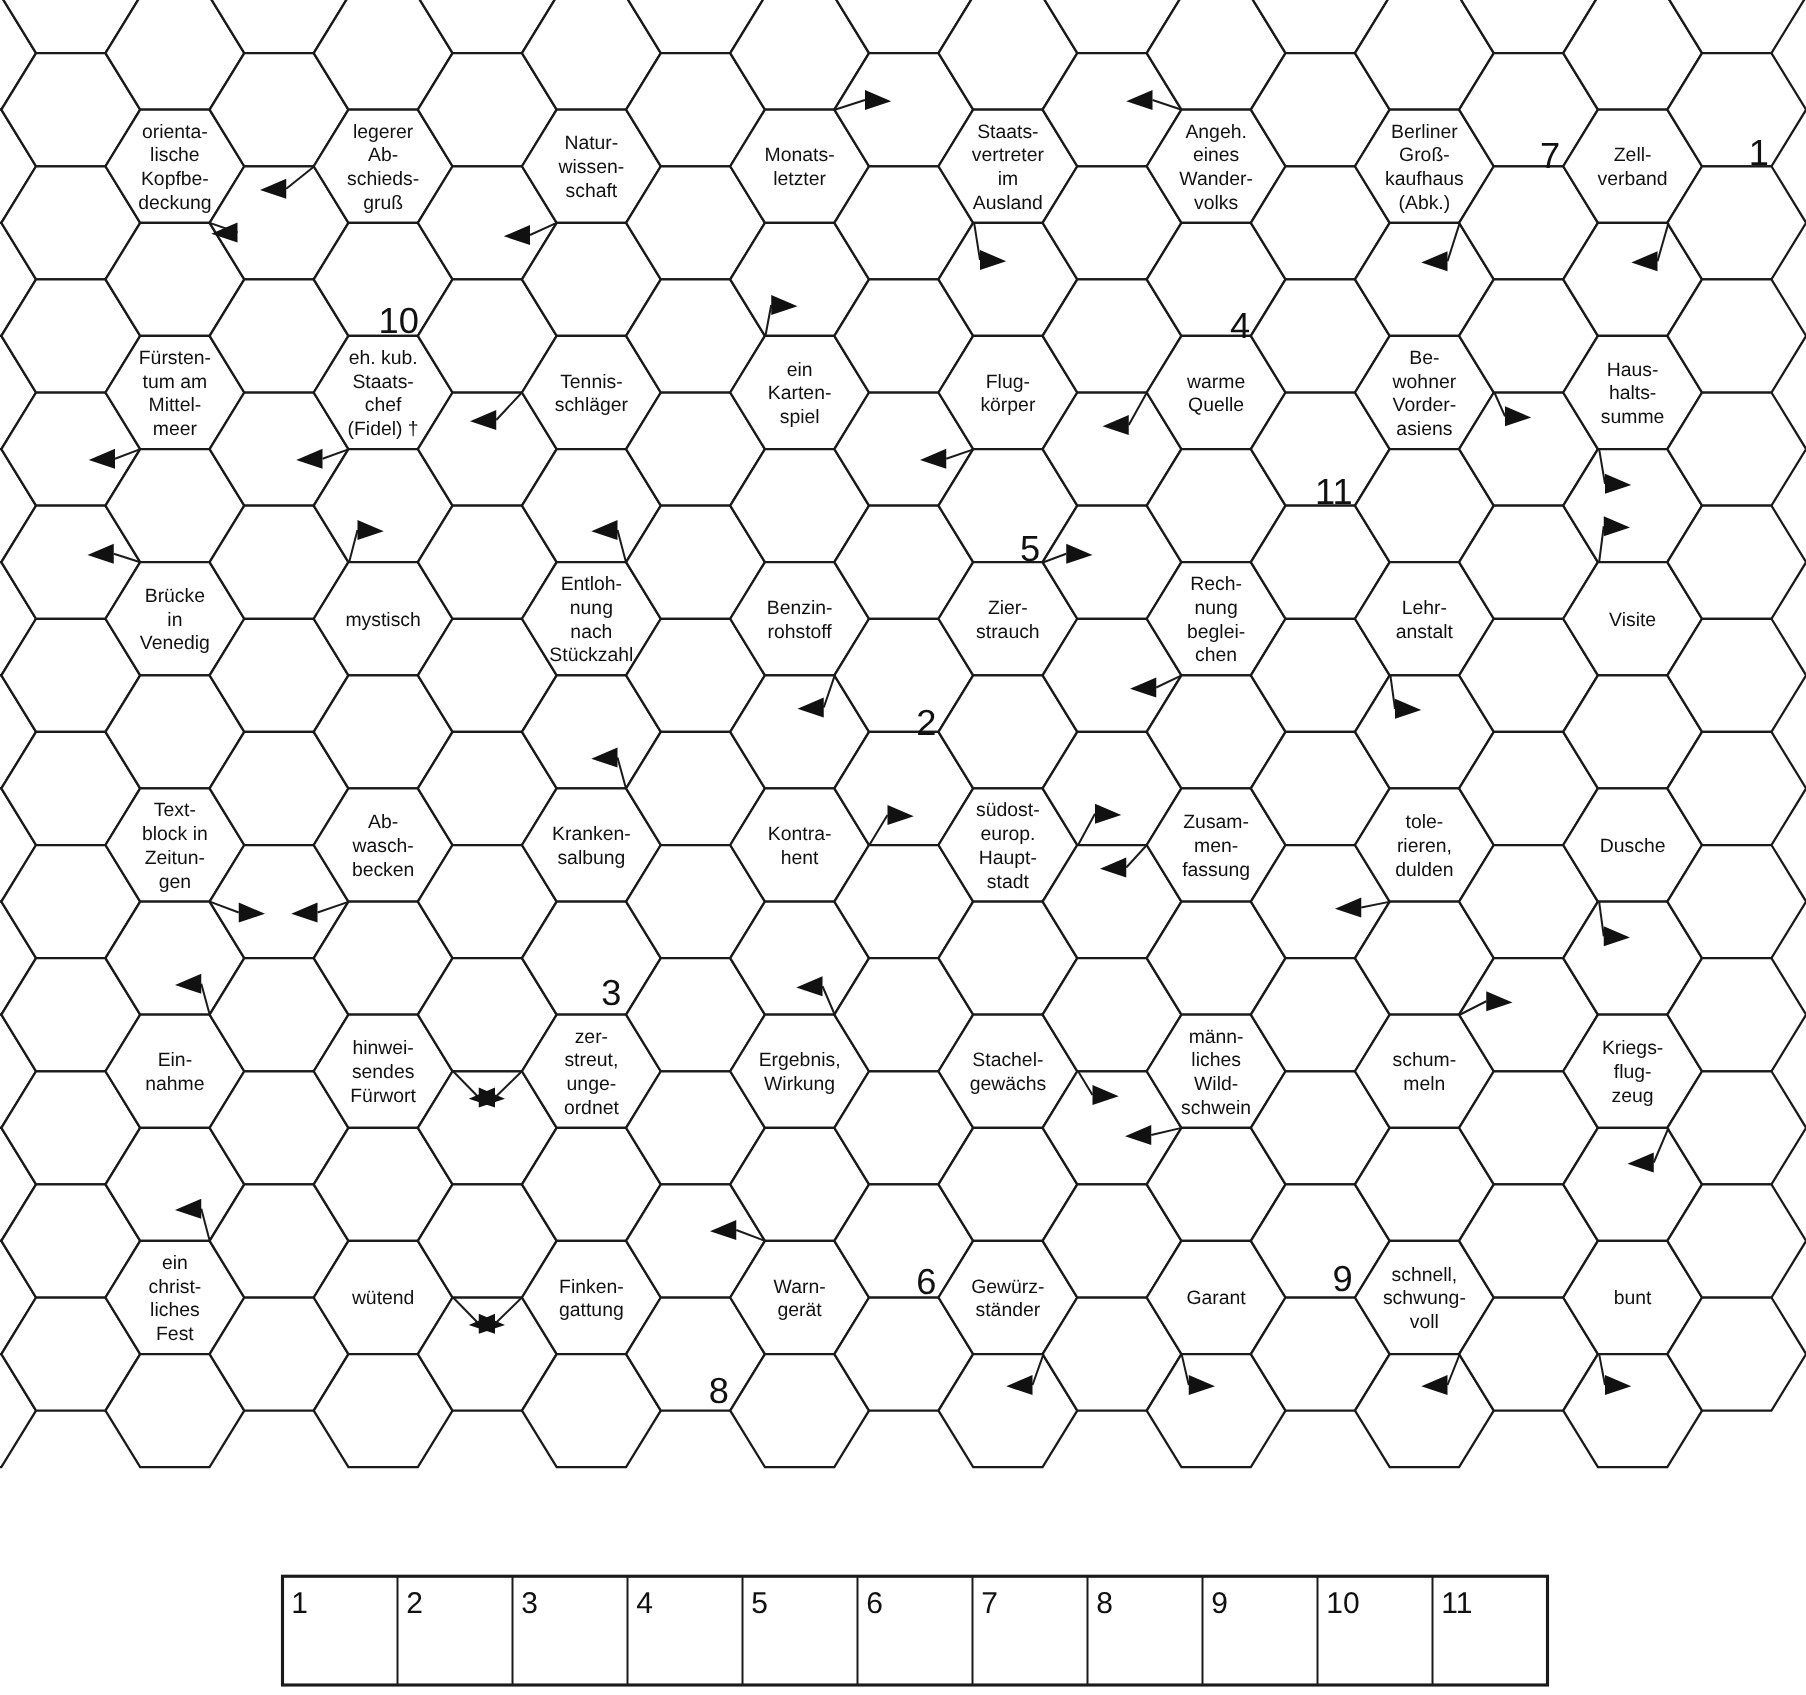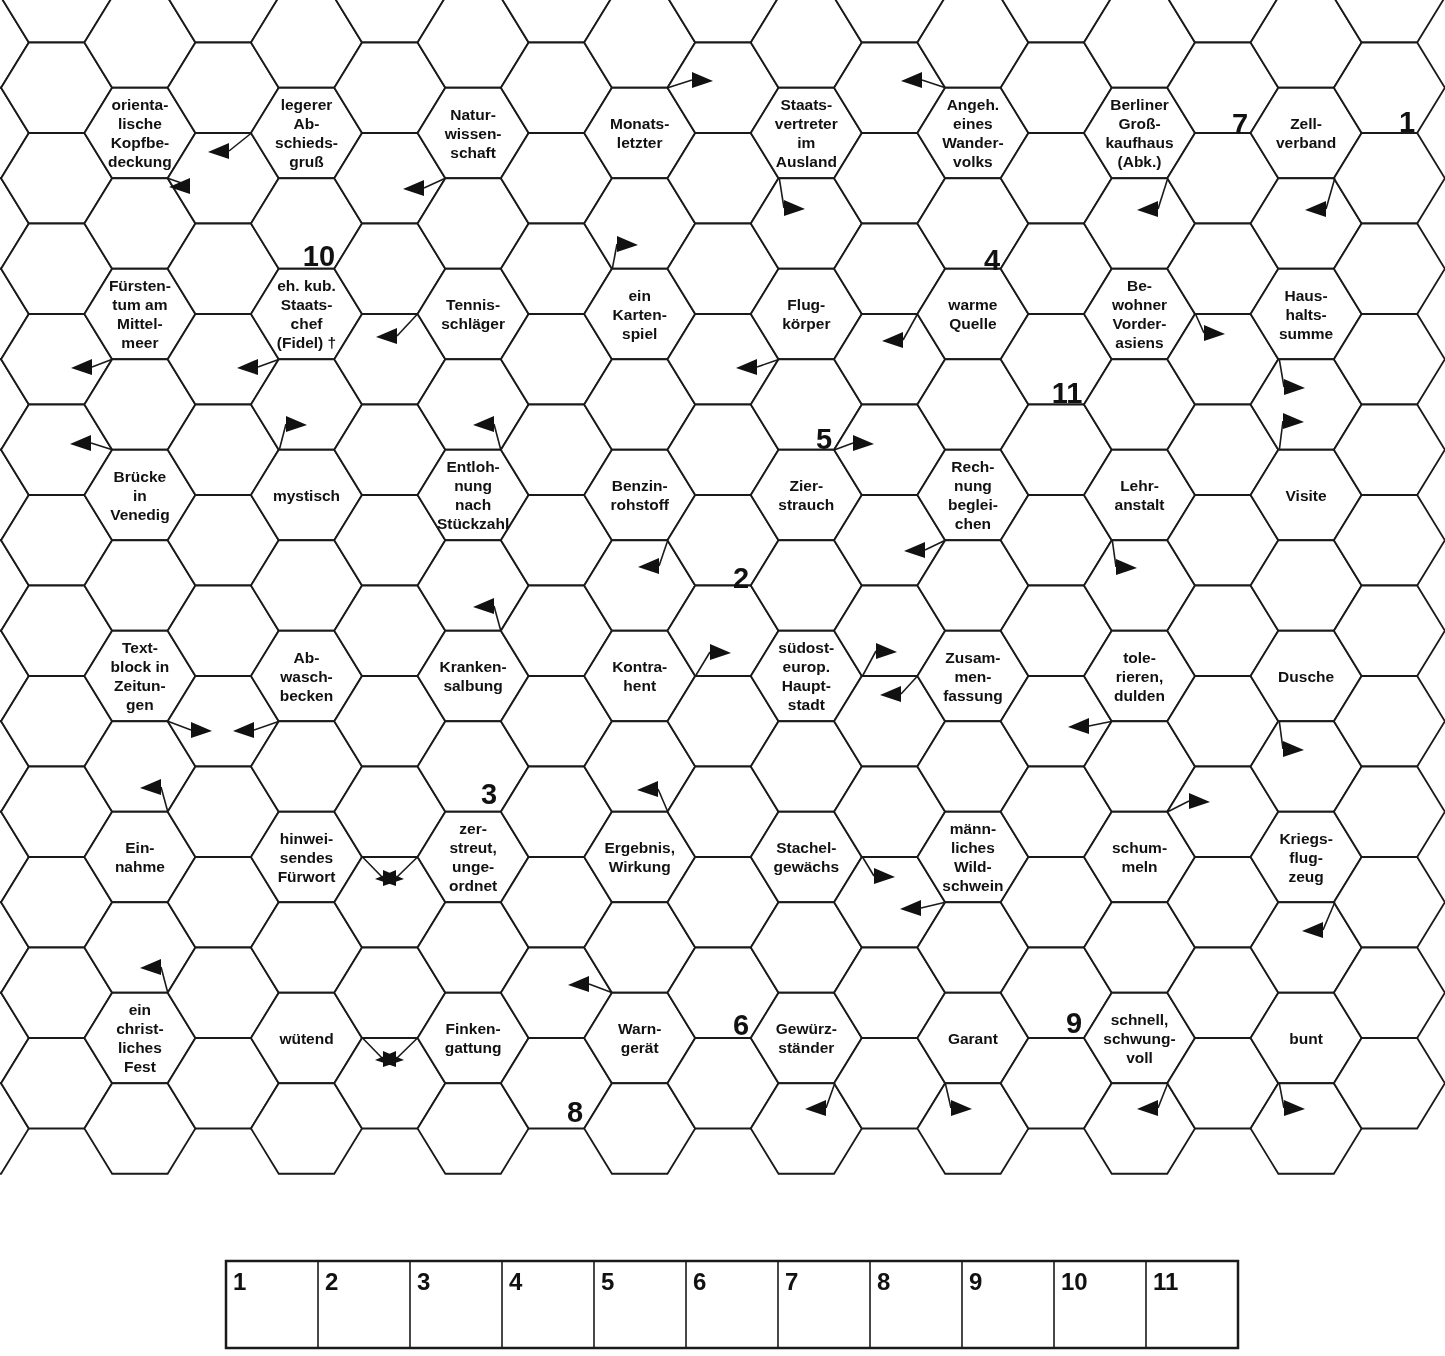--- a/index.html
+++ b/index.html
@@ -6,21 +6,20 @@
     margin: 0;
     padding: 0;
     background: #ffffff;
   }
   #stage {
     position: relative;
     width: 1321px;
     height: 1356px;
     background: #ffffff;
     font-family: "Liberation Sans", sans-serif;
-    font-weight: bold;
   }
   svg text {
     font-family: "Liberation Sans", sans-serif;
     fill: #111111;
   }
   .clue-text { font-size: 15.5px; }
   .cell-number { font-size: 29px; }
   .strip-number { font-size: 24px; }
 </style>
 </head>

